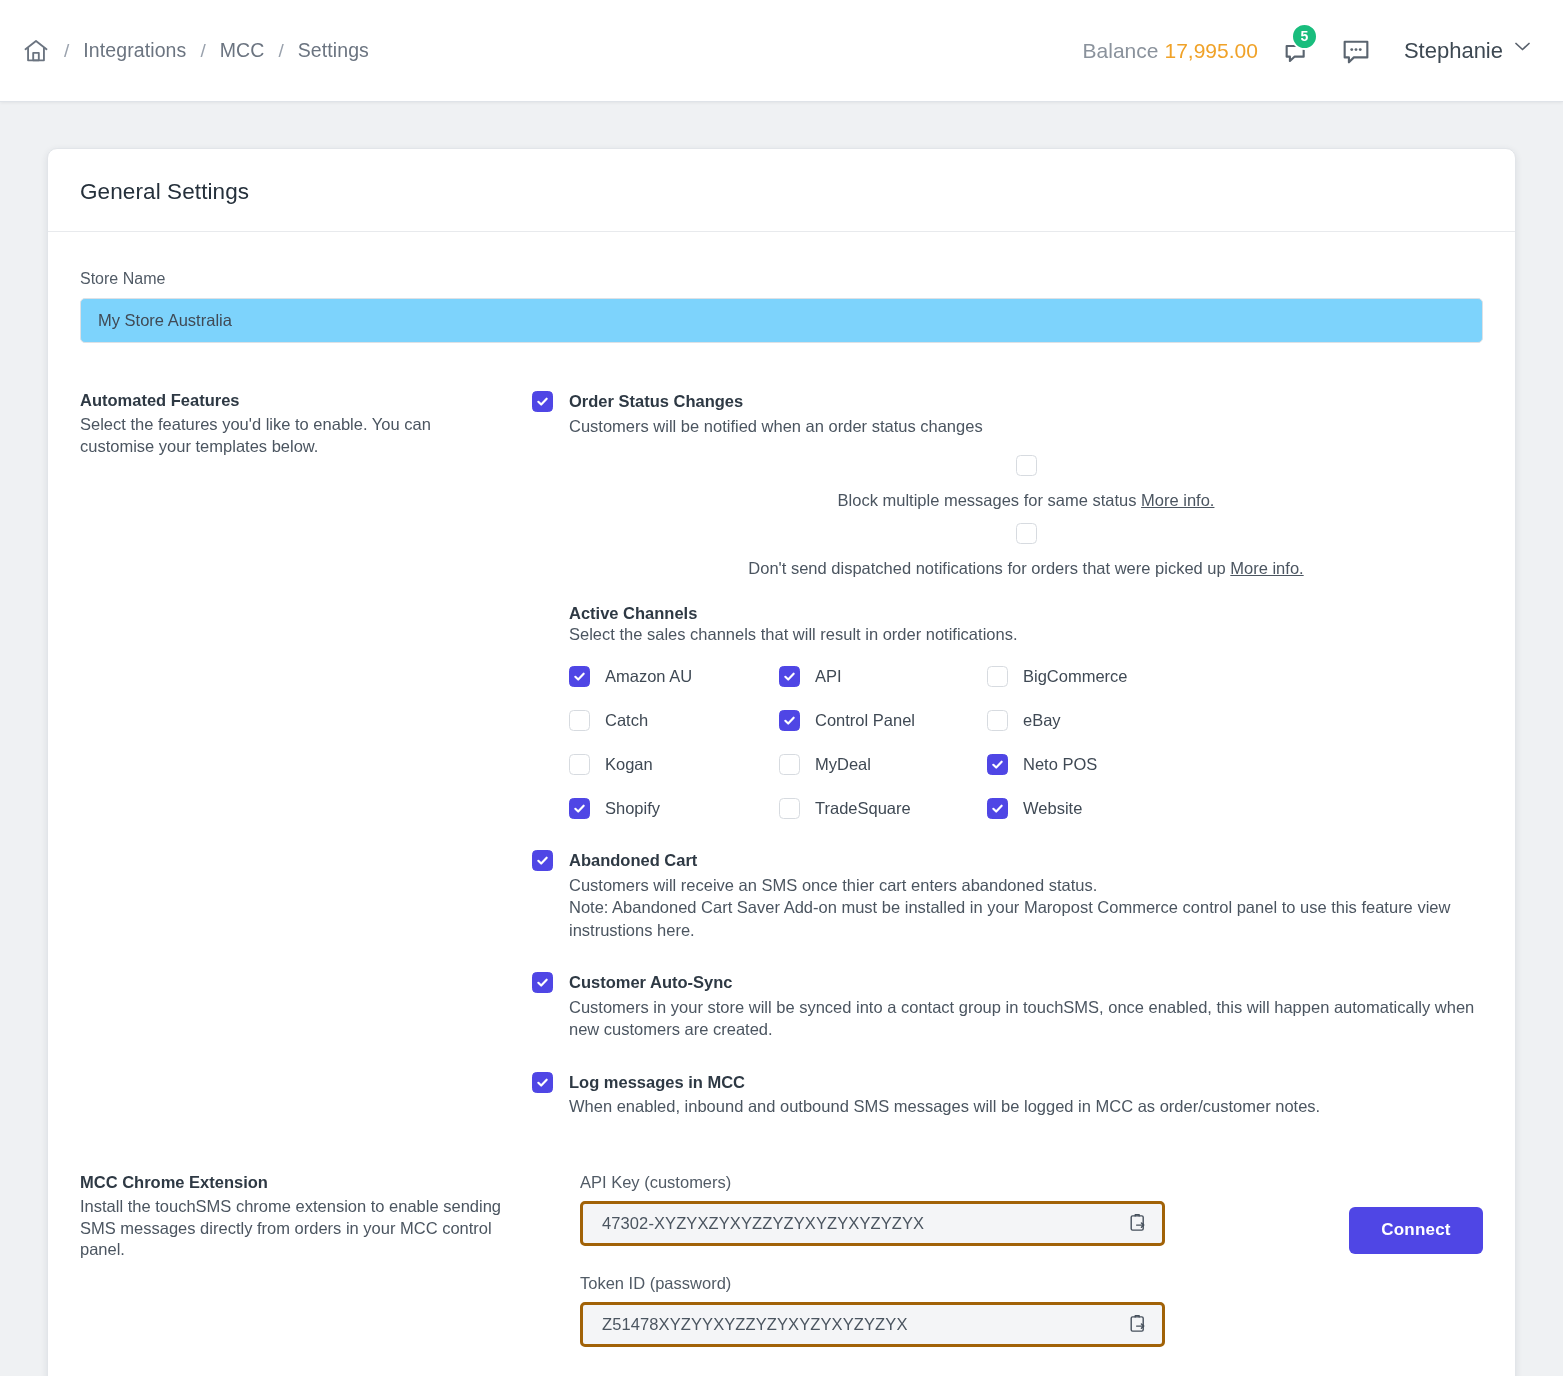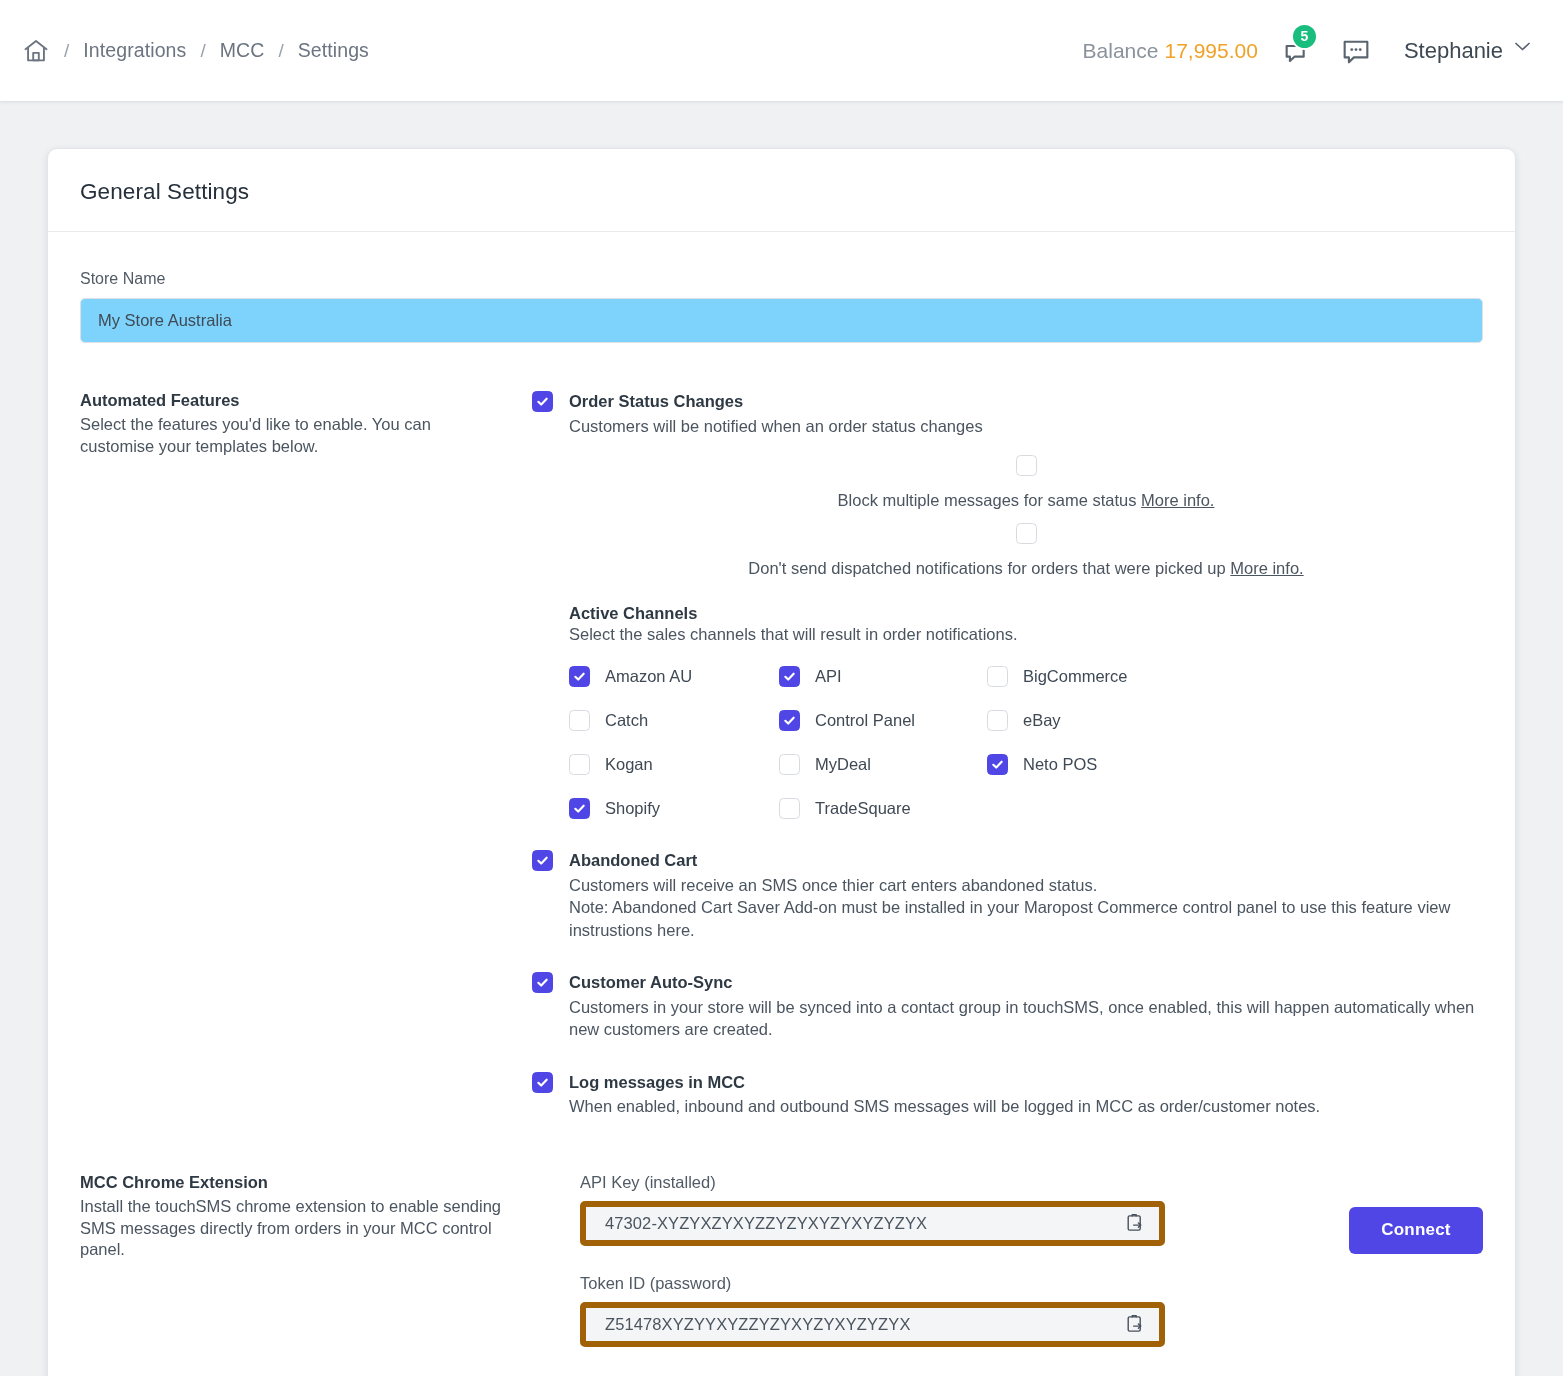--- a/index.html
+++ b/index.html
@@ -157,21 +157,21 @@
   .channel .txt { font-size: 16.5px; color: #3f4954; }
 
   
   .section-ext { display: flex; margin-top: 55px; align-items: flex-start; gap: 48px; }
   .keys-col { flex: 1; max-width: 658px; }
   .key-label { font-size: 16.5px; color: #515b66; margin-bottom: 9px; }
   .key-field {
     position: relative;
     height: 45px;
     background: #f4f5f7;
-    border: 6px solid #a16207;
+    border: 3px solid #a16207;
     border-radius: 5px;
     display: flex;
     align-items: center;
     padding: 0 46px 0 19px;
   }
   .key-value { font-size: 16.5px; color: #4b5560; letter-spacing: .1px; white-space: nowrap; overflow: hidden; }
   .copy-btn {
     position: absolute;
     right: 14px;
     top: 50%;
@@ -374,20 +374,28 @@
                         <svg width="13" height="13" viewBox="0 0 14 14" fill="none" stroke="#fff" stroke-width="2.3" stroke-linecap="round" stroke-linejoin="round">
                           <path d="M2.5 7.3 5.6 10.3 11.5 4"></path>
                         </svg>
                       </div>
                       <span class="txt">Shopify</span>
                     </div>
                   <div class="channel">
                       <div class="cb off"></div>
                       <span class="txt">TradeSquare</span>
                     </div>
+                  <div class="channel">
+                      <div class="cb on">
+                        <svg width="13" height="13" viewBox="0 0 14 14" fill="none" stroke="#fff" stroke-width="2.3" stroke-linecap="round" stroke-linejoin="round">
+                          <path d="M2.5 7.3 5.6 10.3 11.5 4"></path>
+                        </svg>
+                      </div>
+                      <span class="txt">Website</span>
+                    </div>
                 </div>
               </div>
             </div>
           </div>
 
           <div class="feature">
             <div class="cb on">
               <svg width="13" height="13" viewBox="0 0 14 14" fill="none" stroke="#fff" stroke-width="2.3" stroke-linecap="round" stroke-linejoin="round">
                   <path d="M2.5 7.3 5.6 10.3 11.5 4"></path>
                 </svg>
@@ -427,21 +435,21 @@
       </div>
 
       <div class="section-ext">
         <div class="col-left">
           <div class="sec-title">MCC Chrome Extension</div>
           <div class="sec-desc">Install the touchSMS chrome extension to enable sending SMS messages directly from orders in your MCC control panel.</div>
         </div>
 
         <div class="keys-col">
           <div class="key-block">
-            <div class="key-label">API Key (installed)</div>
+            <div class="key-label">API Key (customers)</div>
             <div class="key-field">
               <span class="key-value">47302-XYZYXZYXYZZYZYXYZYXYZYZYX</span>
               <span class="copy-btn">
                 <svg width="20" height="21" viewBox="0 0 20 21" fill="none" stroke="#46505c" stroke-width="1.4" stroke-linecap="round" stroke-linejoin="round">
                   <rect x="3.2" y="3.4" width="12" height="14.2" rx="1.4"></rect>
                   <path d="M7.2 3.4V2.2h4v1.2"></path>
                   <path d="M8.6 12.6h6.8"></path>
                   <path d="M13.4 10.4l2.4 2.2-2.4 2.2"></path>
                 </svg>
               </span>

